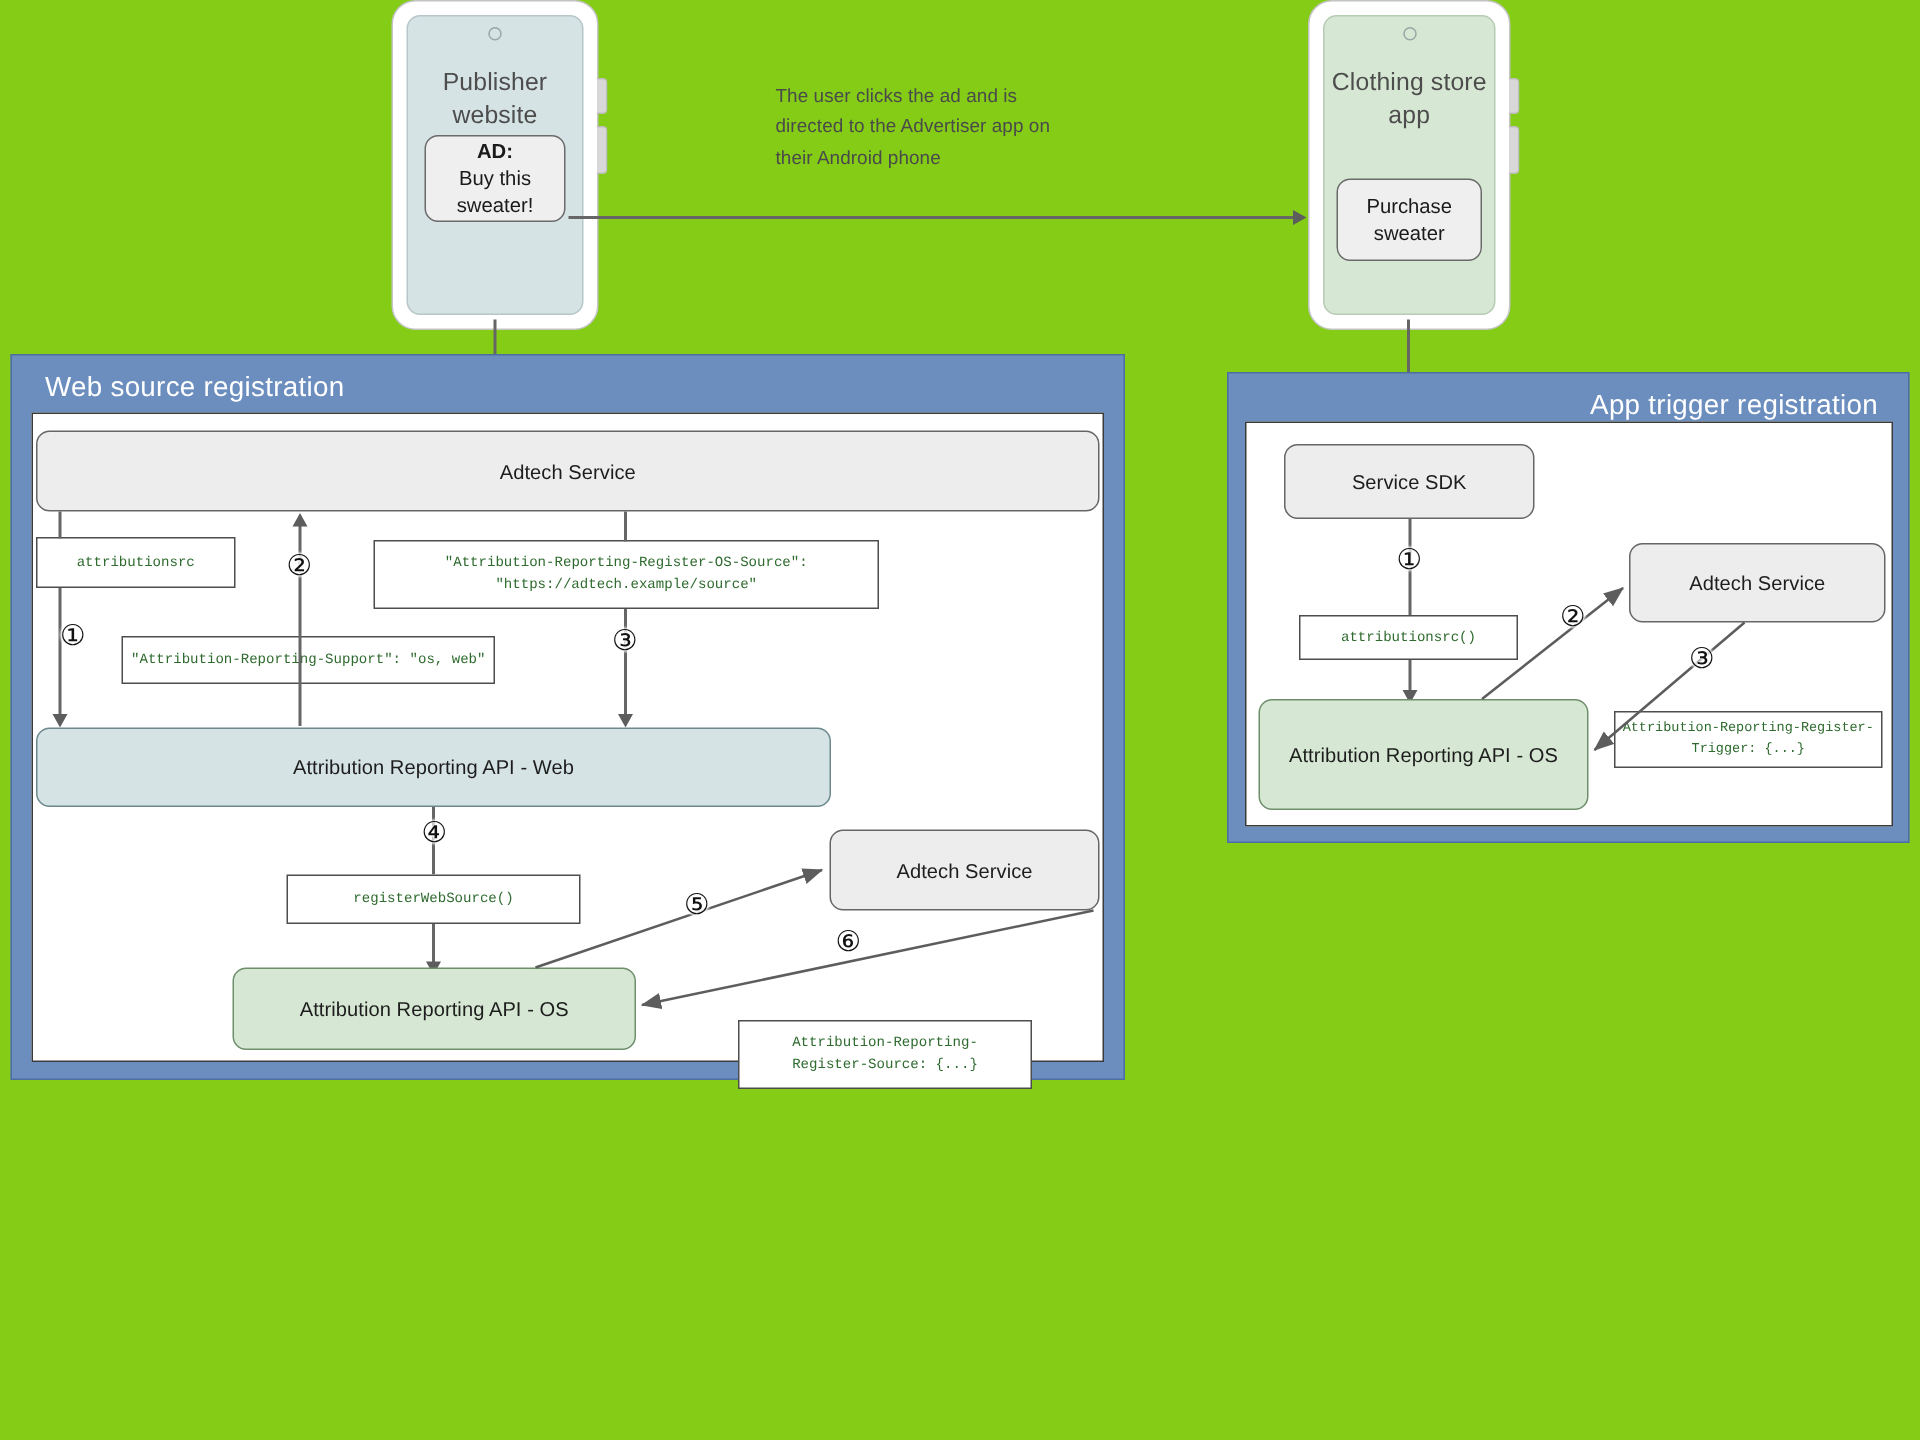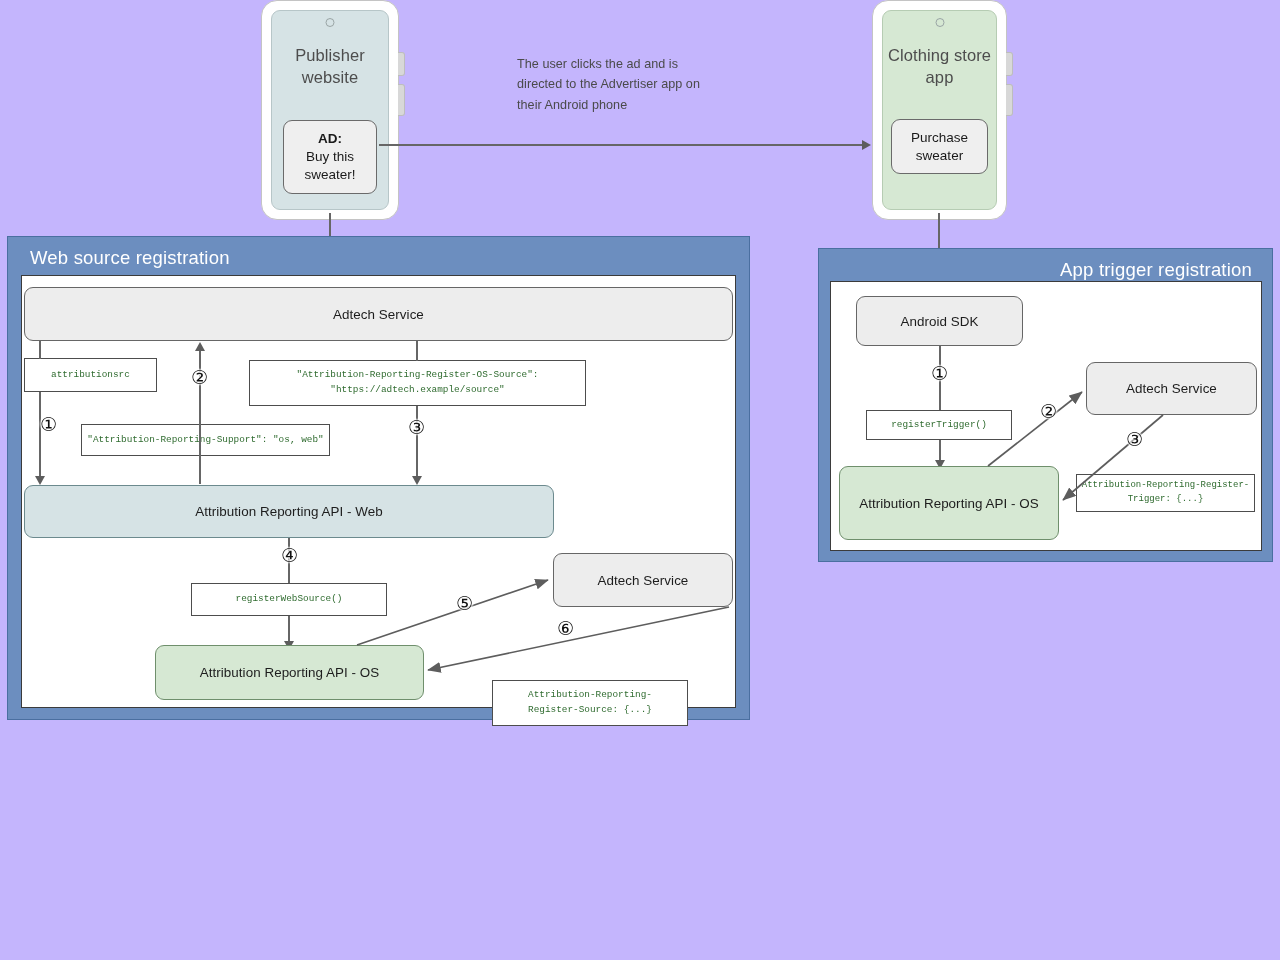--- a/index.html
+++ b/index.html
@@ -7,21 +7,21 @@
     margin: 0; padding: 0;
     width: 1280px; height: 960px;
     background: #000000;
     overflow: hidden;
     font-family: "Liberation Sans", sans-serif;
   }
   #stage {
     position: relative;
     width: 1280px;
     height: 960px;
-    background: #c4b5fd;
+    background: #84cc16;
   }
   .abs { position: absolute; box-sizing: border-box; }
 
   
   .phone {
     background: #ffffff;
     border: 1.5px solid #c4c4c4;
     border-radius: 16px;
     box-sizing: border-box;
     padding: 9px;
@@ -200,21 +200,21 @@
       <div class="camera-dot"></div>
       <div class="phone-title">
         <div>Publisher</div>
         <div>website</div>
       </div>
     </div>
   </div>
   <div class="abs phone-btn" style="left:398px; top:52px; height:24px;"></div>
   <div class="abs phone-btn" style="left:398px; top:84px; height:32px;"></div>
 
-  <div class="abs inner-card" style="left:283px; top:120px; width:94px; height:74px;">
+  <div class="abs inner-card" style="left:283px; top:90px; width:94px; height:58px;">
     <div><b>AD:</b></div>
     <div>Buy this</div>
     <div>sweater!</div>
   </div>
 
   <div class="abs caption" style="left:517px; top:54px; width:210px;">
     <div>The user clicks the ad and is</div>
     <div>directed to the Advertiser app on</div>
     <div>their Android phone</div>
   </div>
@@ -321,30 +321,30 @@
     <line x1="729" y1="607" x2="428" y2="670" stroke="#5d5d5d" stroke-width="1.7" marker-end="url(#ahL)"></line>
   </svg>
   <div class="abs step" style="left:557px; top:619px;">⑥</div>
 
   <div class="abs panel" style="left:818px; top:248px; width:455px; height:314px;">
     <div class="panel-title" style="right:20px;">App trigger registration</div>
   </div>
   <div class="abs panel-body" style="left:830px; top:281px; width:432px; height:270px;"></div>
 
   <div class="abs node round grey" style="left:856px; top:296px; width:167px; height:50px;">
-    <span class="node-label">Android SDK</span>
+    <span class="node-label">Service SDK</span>
   </div>
 
   <div class="abs vline" style="left:939px; top:346px; height:68px;"></div>
   <div class="abs vline" style="left:939px; top:439px; height:28px;"></div>
   <div class="abs arrowhead-down" style="left:935px; top:460px;"></div>
   <div class="abs step" style="left:931px; top:364px;">①</div>
 
   <div class="abs codebox" style="left:866px; top:410px; width:146px; height:30px;">
-    <span class="code">registerTrigger()</span>
+    <span class="code">attributionsrc()</span>
   </div>
 
   <div class="abs node round green" style="left:839px; top:466px; width:220px; height:74px;">
     <span class="node-label">Attribution Reporting API - OS</span>
   </div>
 
   <div class="abs node round grey" style="left:1086px; top:362px; width:171px; height:53px;">
     <span class="node-label">Adtech Service</span>
   </div>
 

